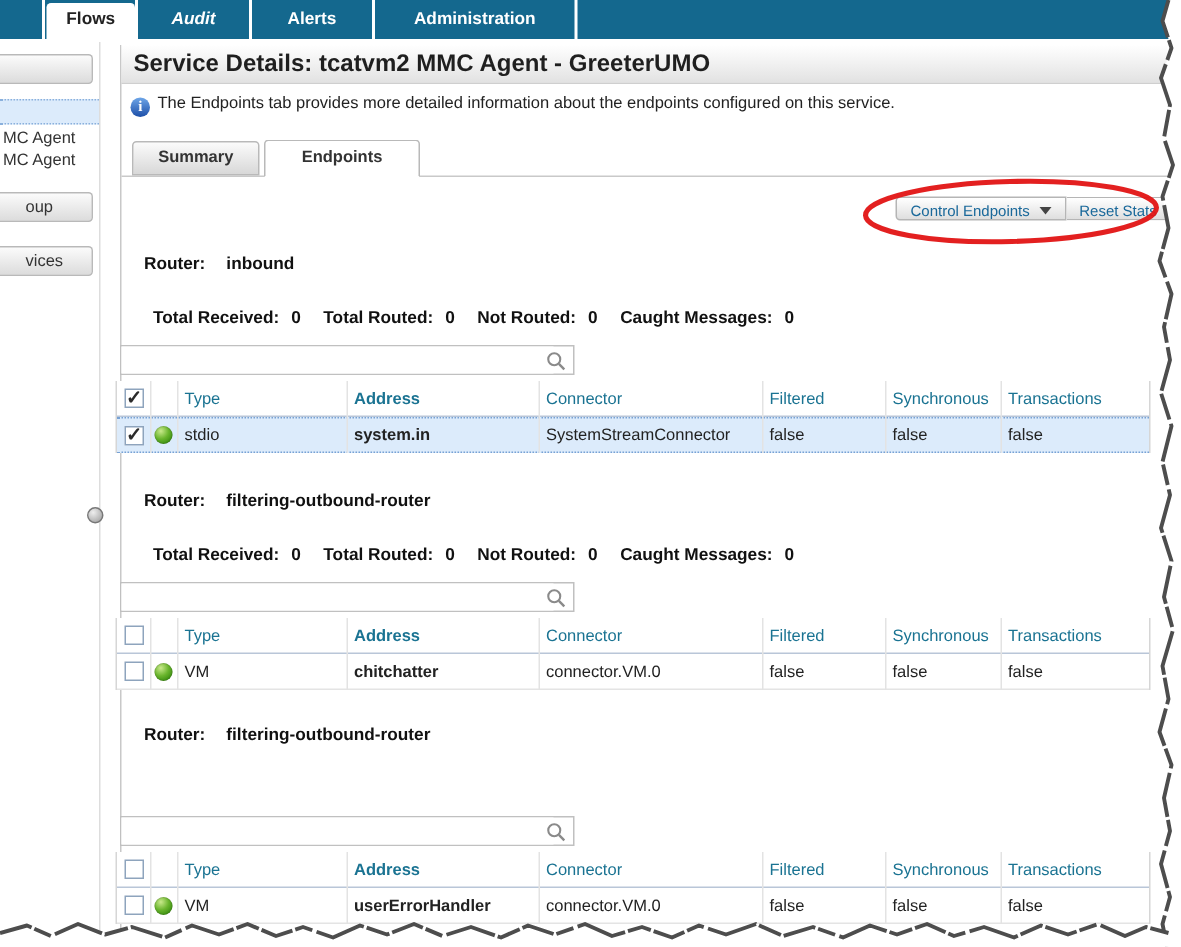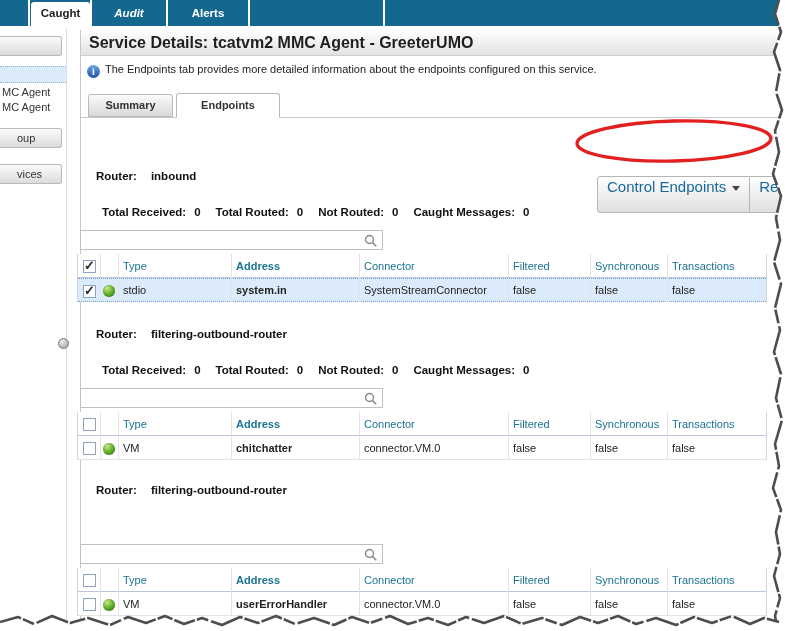--- a/index.html
+++ b/index.html
@@ -44,23 +44,23 @@
       border-bottom:1px solid #c9c9c9;}
   .ctab{position:absolute;text-align:center;font-weight:bold;color:#333;cursor:pointer;
       border:1px solid #b9b9b9;border-radius:3px 3px 0 0;box-sizing:border-box;}
   .ctab.inactive{left:7px;top:3px;width:85px;height:23px;line-height:21px;
       background:linear-gradient(#fbfbfb,#d8d8d8);}
   .ctab.active{left:95px;top:2px;width:104px;height:25px;line-height:22px;
       background:#fff;border-bottom:1px solid #fff;z-index:2;}
 
   
   .btn-group{position:absolute;left:597px;top:131px;height:21px;display:flex;z-index:1;}
-  .btn{height:37px;line-height:20px;box-sizing:border-box;padding:0 9px;
+  .btn{height:16px;line-height:20px;box-sizing:border-box;padding:0 9px;
       background:linear-gradient(#ffffff,#dfdfdf);border:1px solid #b5b5b5;
-      color:#19689a;font-size:15px;cursor:pointer;white-space:nowrap;margin-top:45px;}
+      color:#19689a;font-size:10px;cursor:pointer;white-space:nowrap;}
   .btn.first{border-radius:3px 0 0 3px;}
   .btn.last{border-radius:0 3px 3px 0;border-left:none;}
   .drop-arrow{display:inline-block;margin-left:6px;width:0;height:0;
       border-left:4px solid transparent;border-right:4px solid transparent;
       border-top:5px solid #444;vertical-align:1px;}
 
   
   .annotation{position:absolute;left:0;top:0;pointer-events:none;z-index:5;}
 
   
@@ -111,23 +111,24 @@
       box-shadow:inset 0 0 1px rgba(0,0,0,.4);vertical-align:middle;}
 
   .torn{position:absolute;left:0;top:0;pointer-events:none;z-index:9;}
 </style>
 </head>
 <body>
 
 <div id="canvas">
 
   <div class="navbar">
-    <div class="nav-tab active" style="left:31px;width:59px;">Caught</div>
+    <div class="nav-tab active" style="left:31px;width:59px;">Flows</div>
     <div class="nav-tab" style="left:92px;width:74px;font-style:italic;">Audit</div>
     <div class="nav-tab" style="left:168px;width:80px;">Alerts</div>
+    <div class="nav-tab" style="left:250px;width:133px;">Administration</div>
     <div class="nav-sep" style="left:90px;"></div>
     <div class="nav-sep" style="left:166px;"></div>
     <div class="nav-sep" style="left:248px;"></div>
     <div class="nav-sep" style="left:383px;"></div>
     <div class="nav-sep" style="left:28px;"></div>
   </div>
 
   <div>
     <div class="side-bar-item" style="top:36px;"></div>
     <div class="side-sel"></div>

